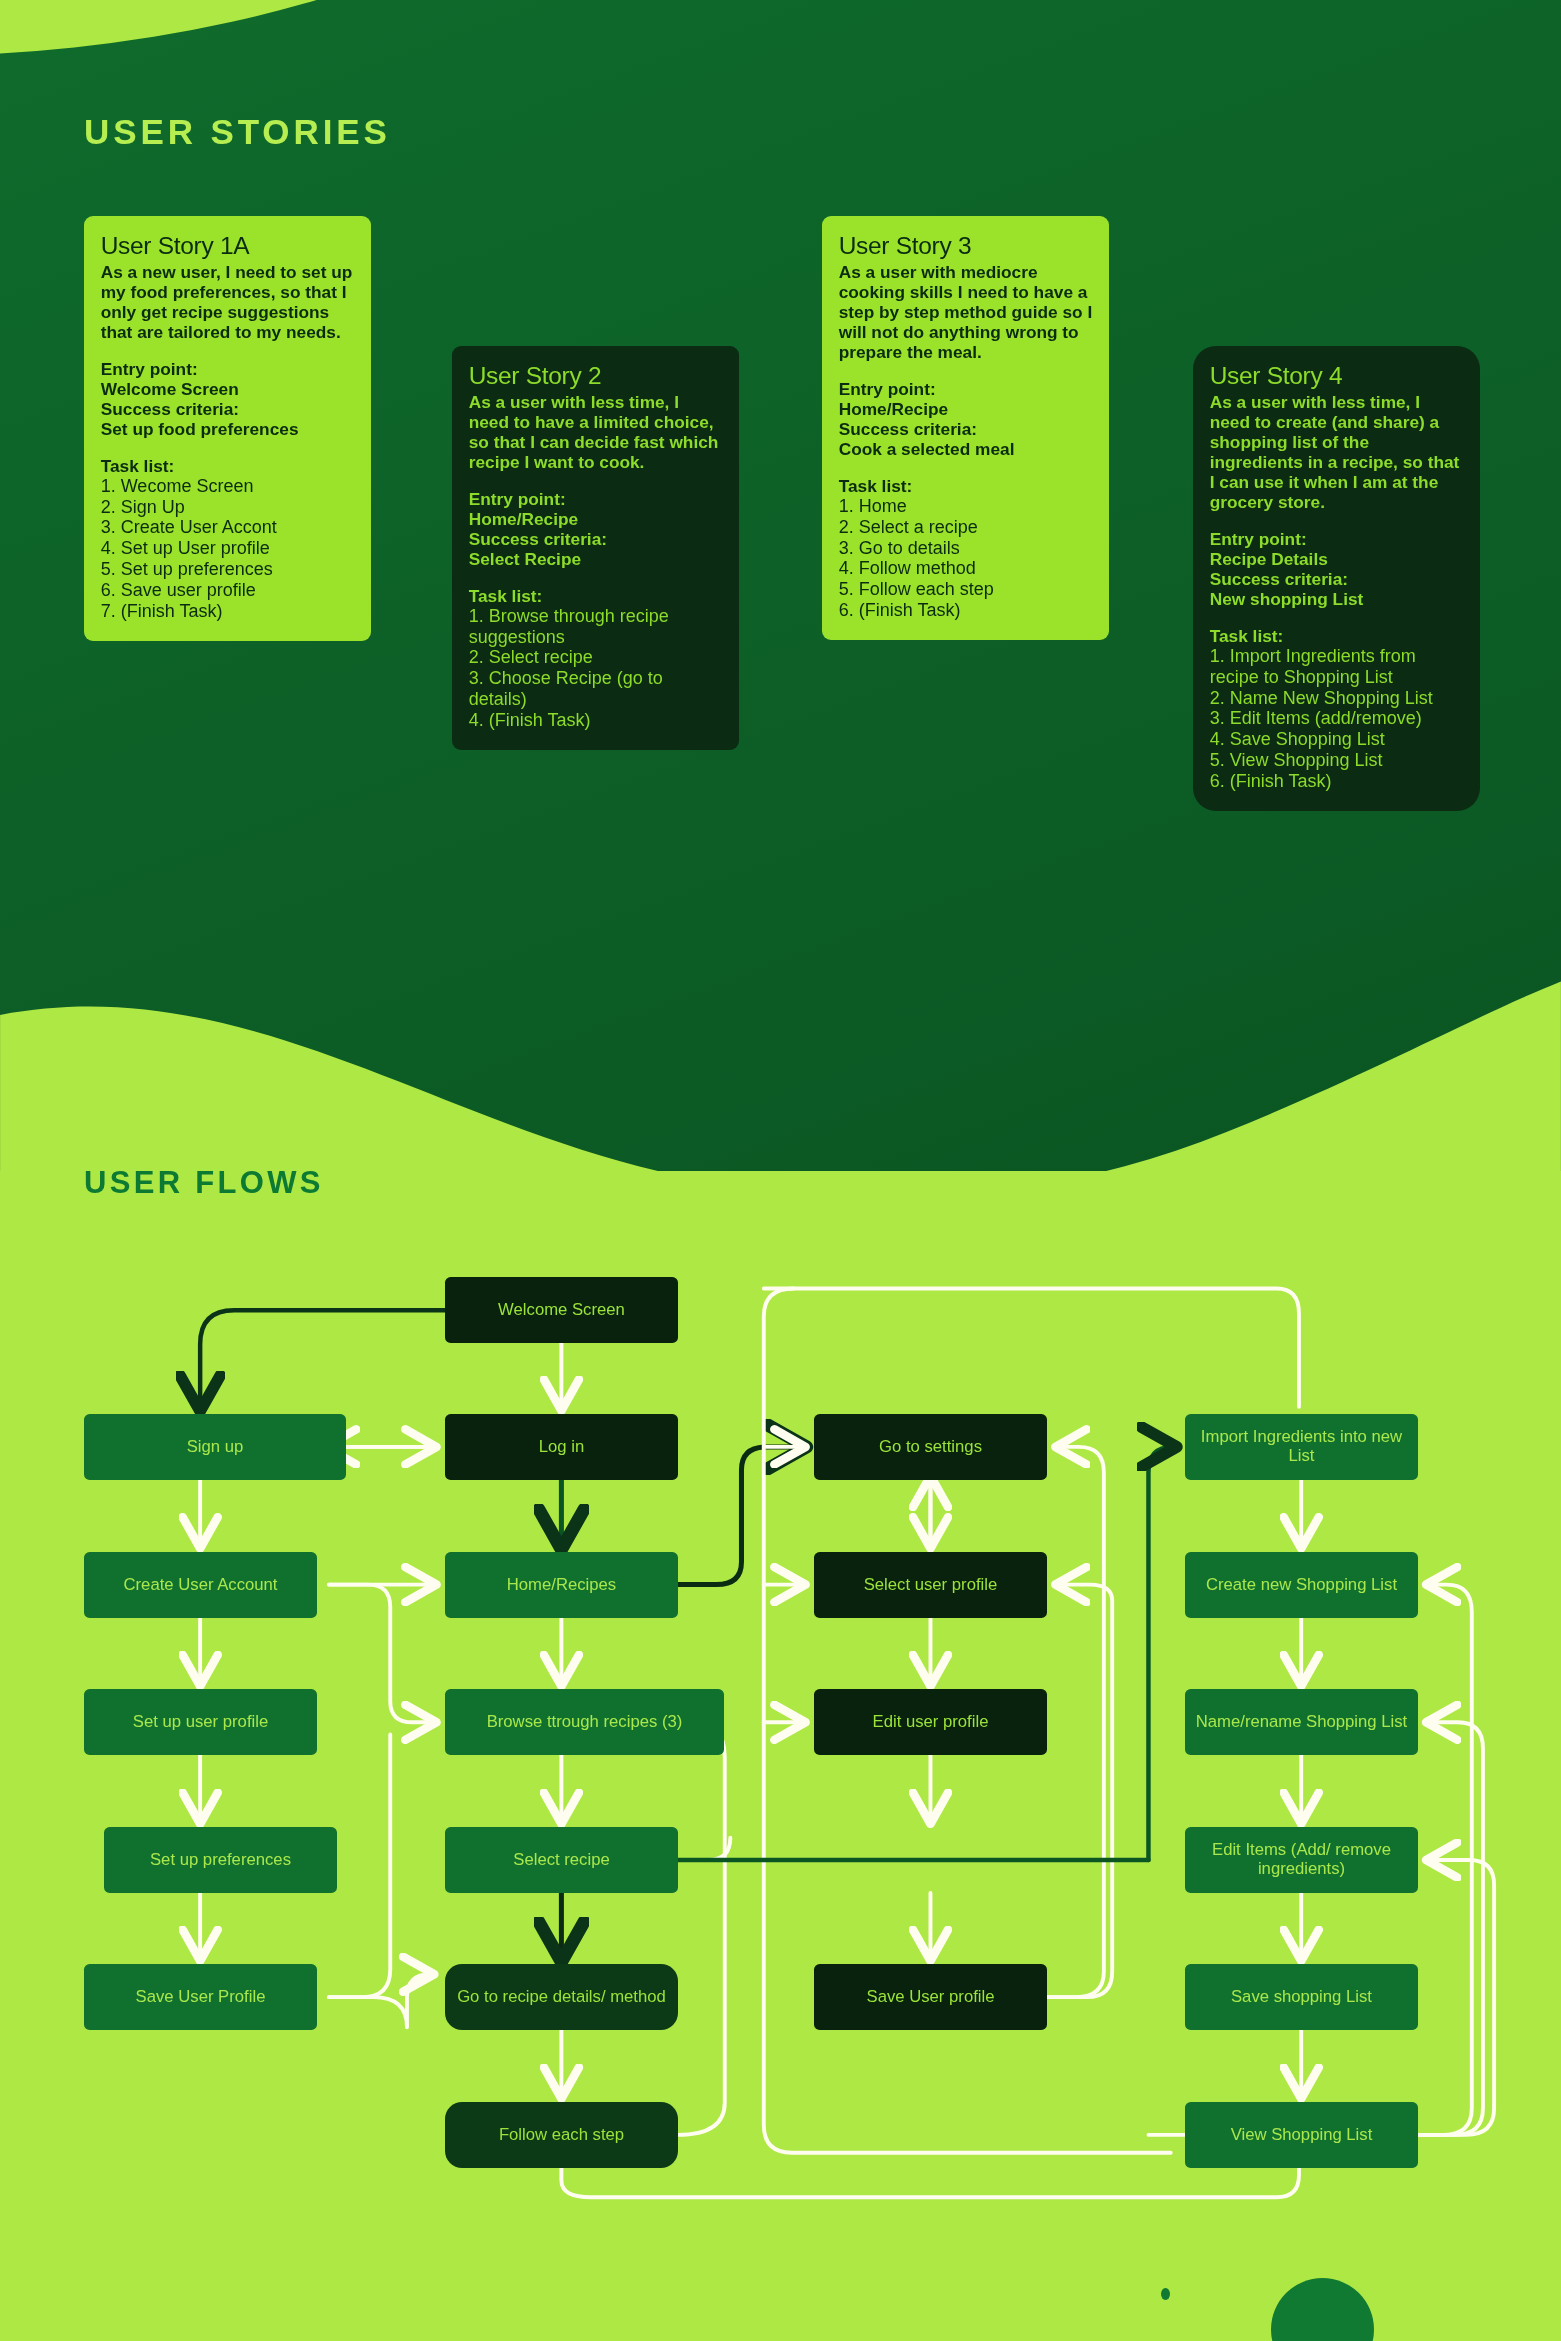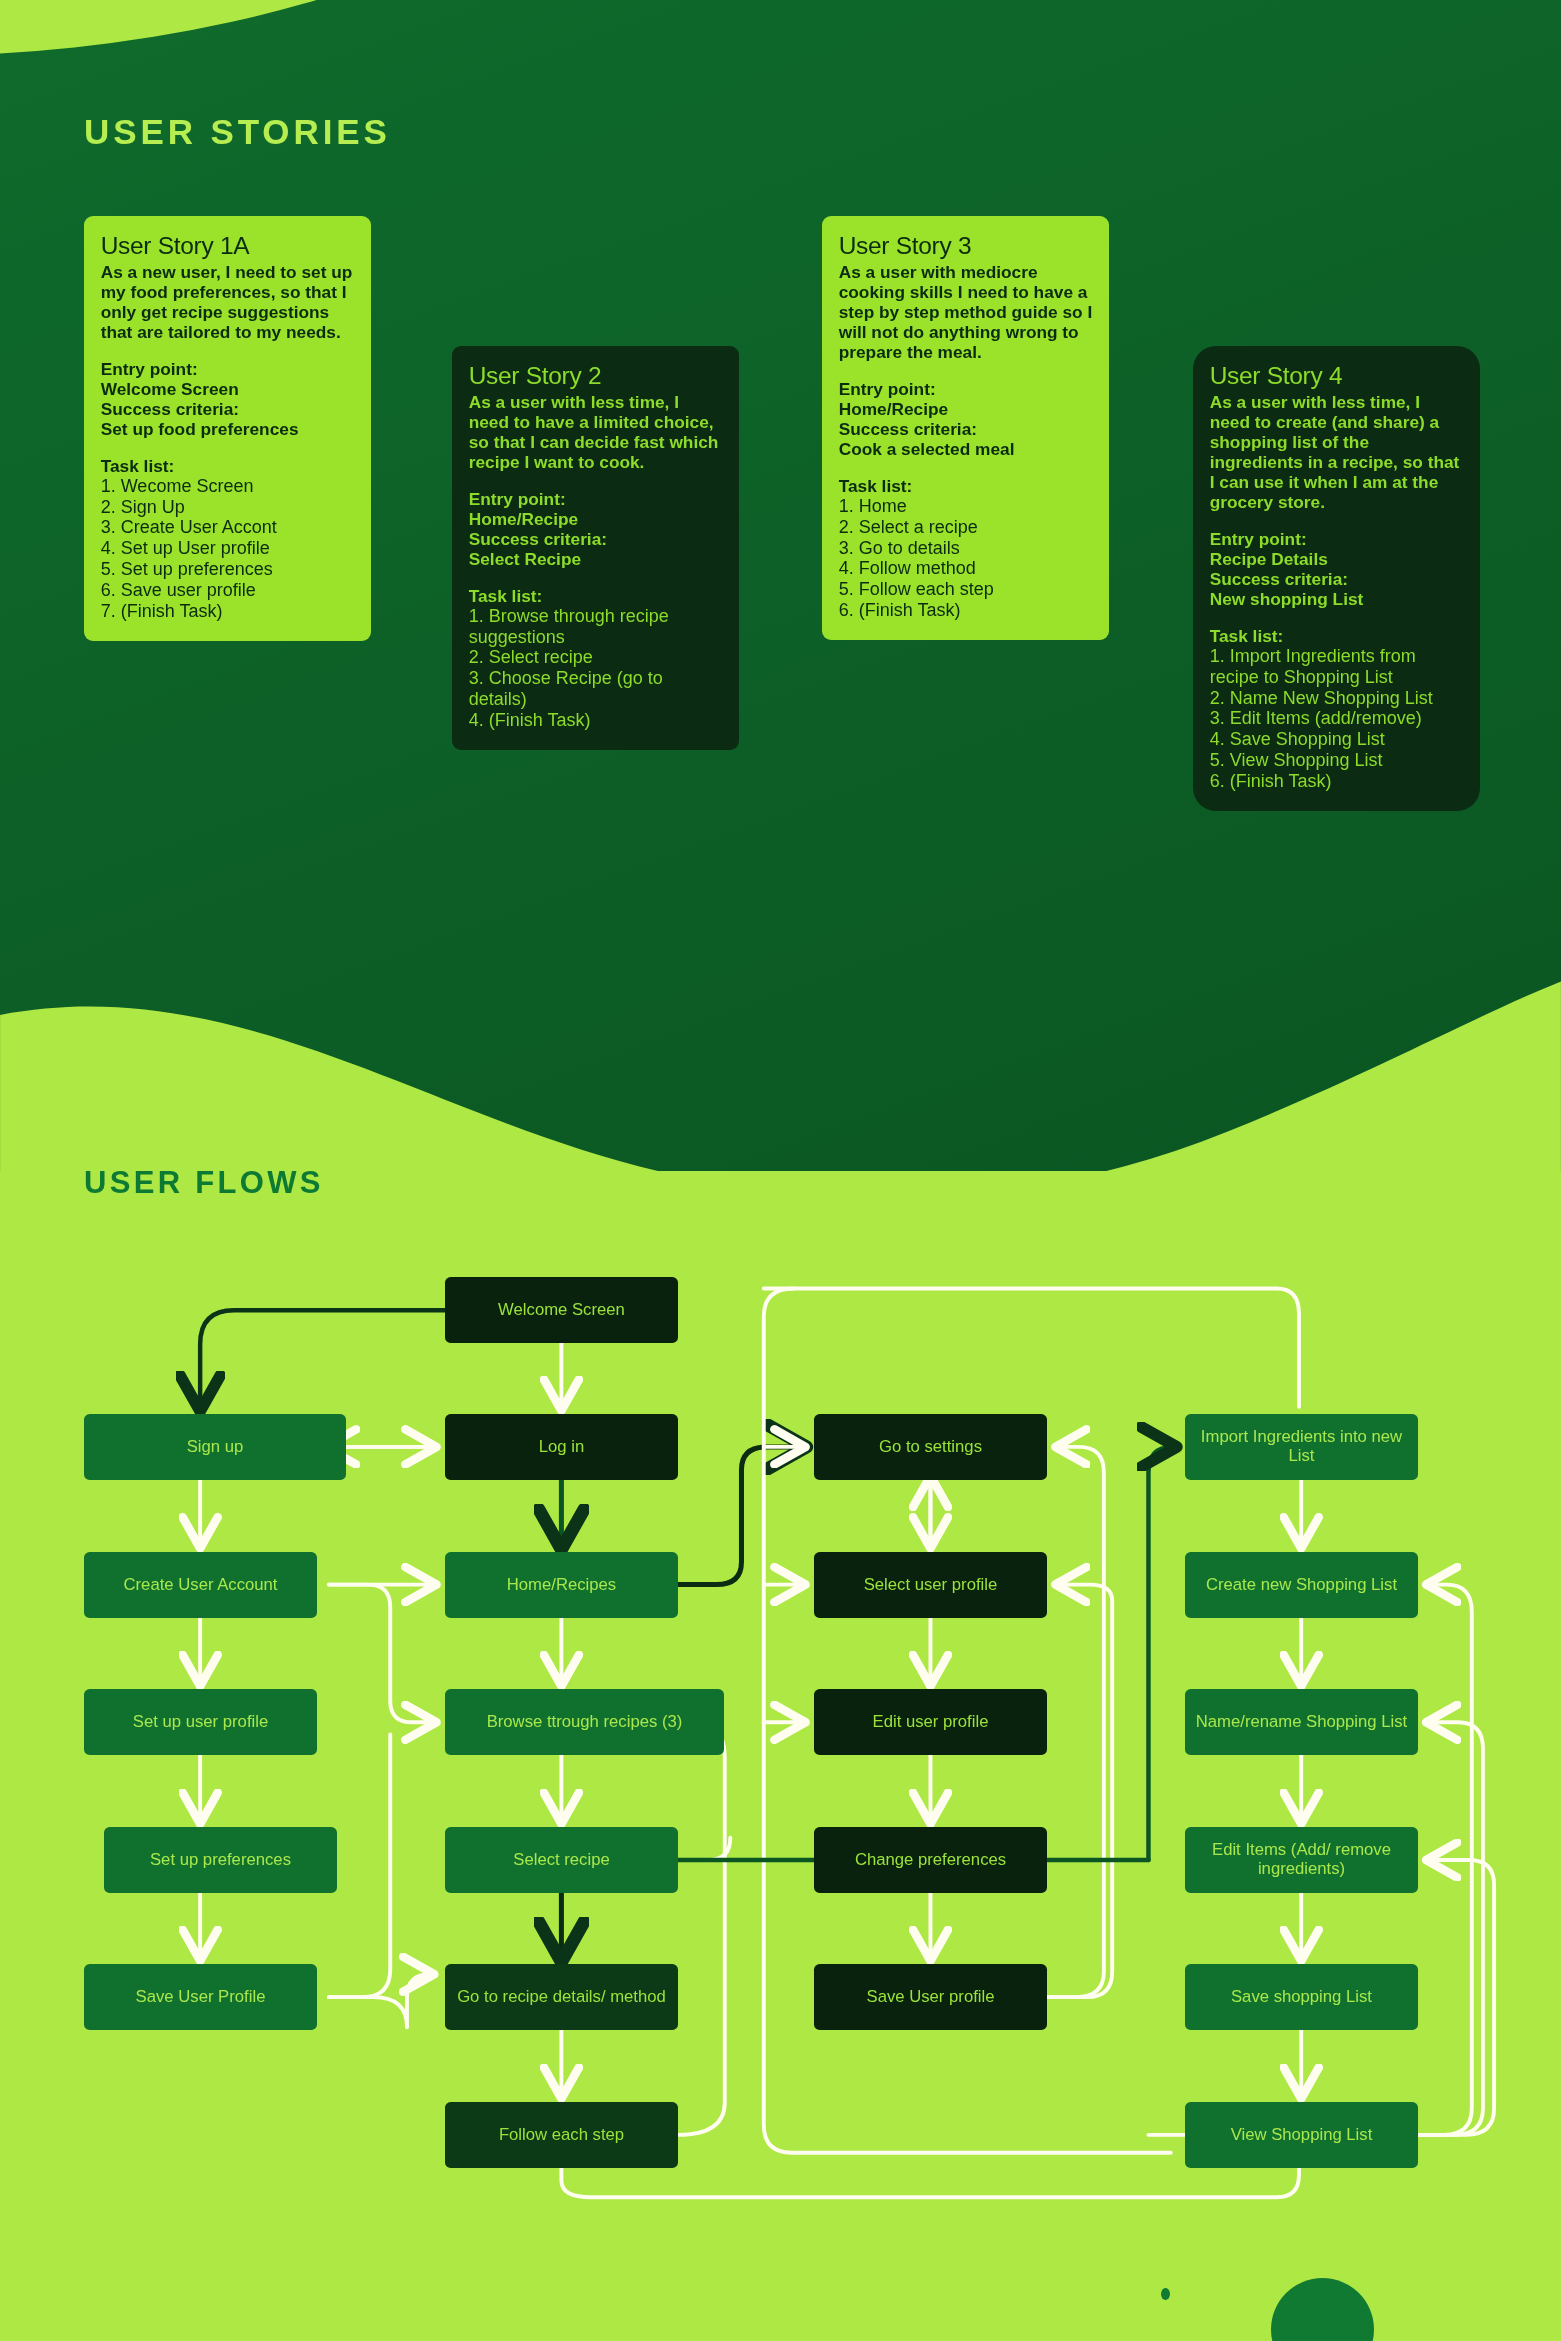--- a/index.html
+++ b/index.html
@@ -55,21 +55,21 @@
   
   .flow{position:absolute;left:0;top:1255px;width:1561px;height:948px;}
   .flow svg{position:absolute;left:0;top:0;}
   .node{
     position:absolute;border-radius:5.6px;box-sizing:border-box;
     display:flex;align-items:center;justify-content:center;text-align:center;
     font-size:16.7px;line-height:1.12;padding:3.3px 6.7px;
   }
   .node.dark{background:#08220E;color:#9BE33A;}
   .node.mid{background:#10702E;color:#A9E84C;}
-  .node.deep{background:#0C3A17;color:#9BE33A;}
+  .node.deep{background:#0C3A17;color:#9BE33A;border-radius:17px;}
 </style>
 </head>
 <body>
 
 <div class="page">
 
   <div class="top-section">
     <div class="top-wedge"></div>
 
     <svg class="wave-bottom" width="1561" height="262" viewBox="0 0 2800 470">
@@ -272,21 +272,20 @@
     <div class="node dark" style="left:814px;top:297px;width:233px;height:66px;">Select user profile</div>
     <div class="node mid" style="left:1185px;top:297px;width:233px;height:66px;">Create new Shopping List</div>
 
     <div class="node mid" style="left:84px;top:434px;width:233px;height:66px;">Set up user profile</div>
     <div class="node mid" style="left:445px;top:434px;width:279px;height:66px;">Browse ttrough recipes (3)</div>
     <div class="node dark" style="left:814px;top:434px;width:233px;height:66px;">Edit user profile</div>
     <div class="node mid" style="left:1185px;top:434px;width:233px;height:66px;">Name/rename Shopping List</div>
 
     <div class="node mid" style="left:84px;top:572px;width:233px;height:66px;margin-left:20px;">Set up preferences</div>
     <div class="node mid" style="left:445px;top:572px;width:233px;height:66px;">Select recipe</div>
-    <div class="node dark" style="left:814px;top:572px;width:233px;height:66px;">Change preferences</div>
     <div class="node mid" style="left:1185px;top:572px;width:233px;height:66px;">Edit Items (Add/ remove ingredients)</div>
 
     <div class="node mid" style="left:84px;top:709px;width:233px;height:66px;">Save User Profile</div>
     <div class="node deep" style="left:445px;top:709px;width:233px;height:66px;">Go to recipe details/ method</div>
     <div class="node dark" style="left:814px;top:709px;width:233px;height:66px;">Save User profile</div>
     <div class="node mid" style="left:1185px;top:709px;width:233px;height:66px;">Save shopping List</div>
 
     <div class="node deep" style="left:445px;top:847px;width:233px;height:66px;">Follow each step</div>
     <div class="node mid" style="left:1185px;top:847px;width:233px;height:66px;">View Shopping List</div>
   </div>

